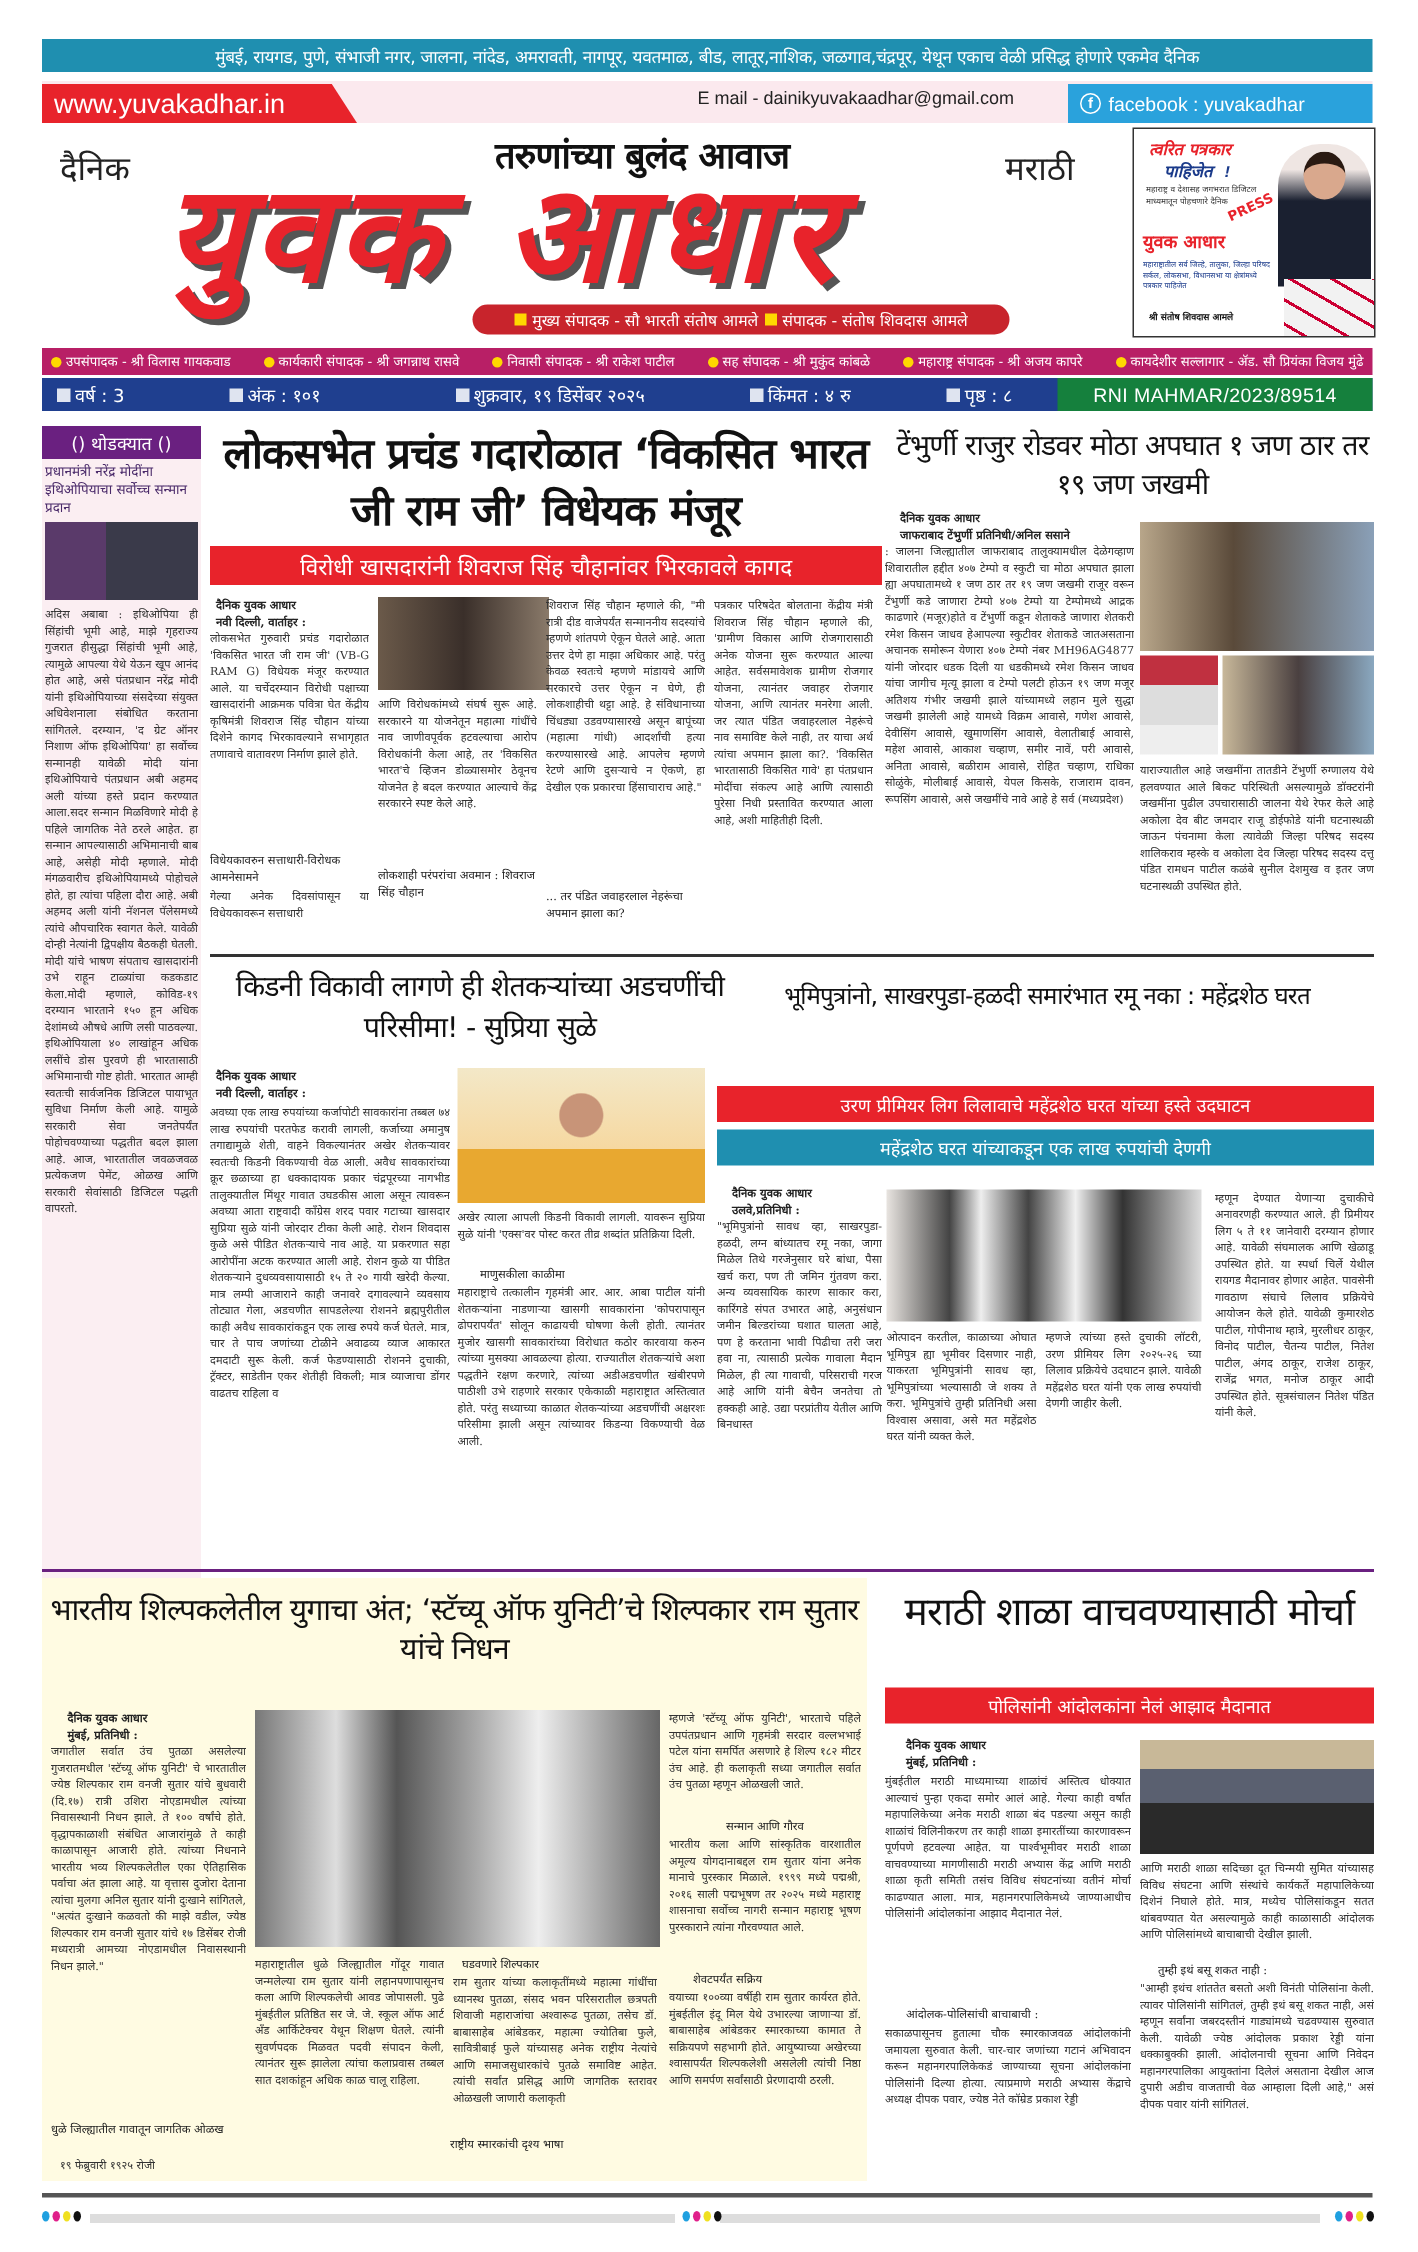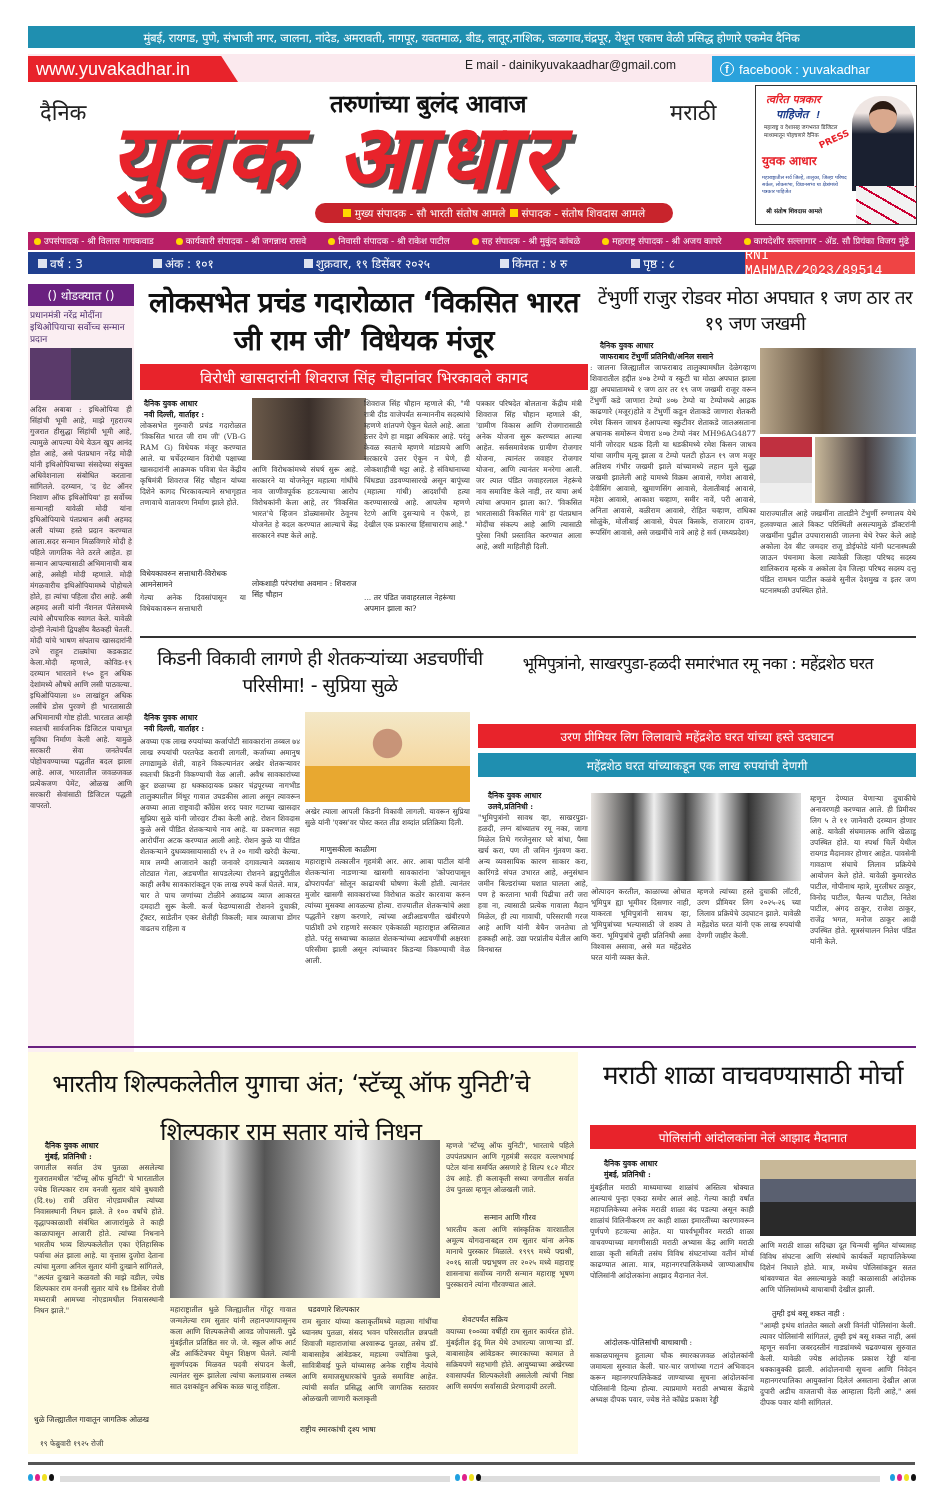--- a/index.html
+++ b/index.html
@@ -27,21 +27,21 @@
   .ad .l5{position:absolute;left:6px;top:88px;font-size:5px;color:#1a3a8a;width:90px;line-height:7px}
   .ad .l6{position:absolute;left:10px;top:121px;font-size:6px;color:#111;font-weight:bold}
   .ad .person{position:absolute;left:96px;top:10px;width:62px;height:95px;background:linear-gradient(#efe6e3 0,#efe6e3 18%,#1a2030 40%,#1a2030 100%);border-radius:28px 28px 0 0}
   .ad .face{position:absolute;left:113px;top:15px;width:28px;height:32px;background:#d9a88d;border-radius:50%;border-top:8px solid #2a1a12}
   .ad .papers{position:absolute;left:100px;top:100px;width:60px;height:38px;background:repeating-linear-gradient(30deg,#f2f2f2 0 6px,#c03 6px 8px,#f2f2f2 8px 14px)}
   .editband{left:28px;top:232px;width:887px;height:18px;background:#b81f66;color:#fff;font-family:"DejaVu Sans",sans-serif;font-size:8.8px;display:flex;align-items:center;justify-content:space-between;padding:0 6px;white-space:nowrap}
   .editband span::before{content:"";display:inline-block;width:7px;height:7px;border-radius:50%;background:#ffd800;margin-right:3px;vertical-align:middle}
   .infobar{left:28px;top:252px;width:887px;height:22px;background:#1f3f8f;color:#fff;font-family:"DejaVu Sans",sans-serif;font-size:12px;display:flex;}
   .infobar .it{display:flex;align-items:center;gap:3px}
   .infobar .it::before{content:"";display:inline-block;width:9px;height:9px;background:#dfe4f0}
-  .rni{margin-left:auto;background:#ef4444;height:22px;width:170px;display:flex;align-items:center;justify-content:center;font-family:Liberation Mono, monospace;font-size:13px;letter-spacing:0.3px}
+  .rni{margin-left:auto;background:#15803d;height:22px;width:210px;display:flex;align-items:center;justify-content:center;font-family:Liberation Sans, sans-serif;font-size:13px;letter-spacing:0.3px}
   .sidebar{left:28px;top:284px;width:106px;height:768px;background:#fbeef2}
   .sbhead{left:28px;top:284px;width:106px;height:22px;background:#6a2080;color:#fff;font-family:"DejaVu Sans",sans-serif;font-size:12px;display:flex;align-items:center;justify-content:center}
   .sbtitle{left:30px;top:309px;width:102px;font-size:9px;color:#4a2a6a;line-height:12px}
   .photo{background:#888}
   .body{font-size:7.4px;line-height:11px;color:#333;text-align:justify}
   .hd{font-family:"DejaVu Sans",sans-serif;font-weight:bold;color:#111;text-align:center;letter-spacing:-0.5px}
   .redbar{background:#e8232b;color:#fff;font-family:"DejaVu Sans",sans-serif;text-align:center;display:flex;align-items:center;justify-content:center}
   .bluebar{background:#1f8fb0;color:#fff;font-family:"DejaVu Sans",sans-serif;text-align:center;display:flex;align-items:center;justify-content:center}
   .bline{font-weight:bold;font-size:7.6px;color:#222;line-height:11px}
   .sub{font-weight:normal;font-size:7.6px;color:#222;line-height:11px}
@@ -160,21 +160,21 @@
 </div>
 <div class="abs body" style="left:478px;top:812px;width:110px;height:224px;overflow:hidden">"भूमिपुत्रांनो सावध व्हा, साखरपुडा-हळदी, लग्न बांध्यातच रमू नका, जागा मिळेल तिथे गरजेनुसार घरे बांधा, पैसा खर्च करा, पण ती जमिन गुंतवण करा. अन्य व्यवसायिक कारण साकार करा, कारिंगडे संपत उभारत आहे, अनुसंधान जमीन बिल्डरांच्या घशात घालता आहे, पण हे करताना भावी पिढीचा तरी जरा हवा ना, त्यासाठी प्रत्येक गावाला मैदान मिळेल, ही त्या गावाची, परिसराची गरज आहे आणि यांनी बेचैन जनतेचा तो हक्कही आहे. उद्या परप्रांतीय येतील आणि बिनधास्त</div>
 <div class="abs photo" style="left:591px;top:793px;width:210px;height:88px;background:linear-gradient(90deg,#e8e4e0,#444 20%,#eee 30%,#444 45%,#f0f0f0 60%,#333 75%,#ddd)"></div>
 <div class="abs body" style="left:591px;top:886px;width:100px;height:150px;overflow:hidden">ओत्पादन करतील, काळाच्या ओघात भूमिपुत्र ह्या भूमीवर दिसणार नाही, याकरता भूमिपुत्रांनी सावध व्हा, भूमिपुत्रांच्या भल्यासाठी जे शक्य ते करा. भूमिपुत्रांचे तुम्ही प्रतिनिधी असा विश्वास असावा, असे मत महेंद्रशेठ घरत यांनी व्यक्त केले.</div>
 <div class="abs body" style="left:697px;top:886px;width:104px;height:150px;overflow:hidden">म्हणजे त्यांच्या हस्ते दुचाकी लॉटरी, उरण प्रीमियर लिग २०२५-२६ च्या लिलाव प्रक्रियेचे उदघाटन झाले. यावेळी महेंद्रशेठ घरत यांनी एक लाख रुपयांची देणगी जाहीर केली.</div>
 <div class="abs body" style="left:810px;top:793px;width:106px;height:243px;overflow:hidden">म्हणून देण्यात येणाऱ्या दुचाकीचे अनावरणही करण्यात आले. ही प्रिमीयर लिग ५ ते ११ जानेवारी दरम्यान होणार आहे. यावेळी संघमालक आणि खेळाडू उपस्थित होते. या स्पर्धा चिर्ले येथील रायगड मैदानावर होणार आहेत. पावसेनी गावठाण संघाचे लिलाव प्रक्रियेचे आयोजन केले होते. यावेळी कुमारशेठ पाटील, गोपीनाथ म्हात्रे, मुरलीधर ठाकूर, विनोद पाटील, चैतन्य पाटील, नितेश पाटील, अंगद ठाकूर, राजेश ठाकूर, राजेंद्र भगत, मनोज ठाकूर आदी उपस्थित होते. सूत्रसंचालन नितेश पंडित यांनी केले.</div>
 
 <div class="abs hr" style="left:28px;top:1046px;width:888px;background:#6a2080"></div>
 
 <div class="abs cream" style="left:28px;top:1052px;width:550px;height:402px"></div>
-<div class="abs hd" style="left:18px;top:1060px;width:546px;font-size:24px;line-height:48px;font-weight:normal">भारतीय शिल्पकलेतील युगाचा अंत; ‘स्टॅच्यू ऑफ युनिटी’चे शिल्पकार राम सुतार यांचे निधन</div>
+<div class="abs hd" style="left:30px;top:1060px;width:546px;font-size:20px;line-height:26px;font-weight:normal">भारतीय शिल्पकलेतील युगाचा अंत; ‘स्टॅच्यू ऑफ युनिटी’चे शिल्पकार राम सुतार यांचे निधन</div>
 <div class="abs" style="left:45px;top:1140px;width:120px">
   <div class="bline">दैनिक युवक आधार</div>
   <div class="bline">मुंबई, प्रतिनिधी :</div>
 </div>
 <div class="abs body" style="left:34px;top:1162px;width:130px;height:262px;overflow:hidden">जगातील सर्वात उंच पुतळा असलेल्या गुजरातमधील 'स्टॅच्यू ऑफ युनिटी' चे भारतातील ज्येष्ठ शिल्पकार राम वनजी सुतार यांचे बुधवारी (दि.१७) रात्री उशिरा नोएडामधील त्यांच्या निवासस्थानी निधन झाले. ते १०० वर्षांचे होते. वृद्धापकाळाशी संबंधित आजारांमुळे ते काही काळापासून आजारी होते. त्यांच्या निधनाने भारतीय भव्य शिल्पकलेतील एका ऐतिहासिक पर्वाचा अंत झाला आहे. या वृत्तास दुजोरा देताना त्यांचा मुलगा अनिल सुतार यांनी दुःखाने सांगितले, "अत्यंत दुःखाने कळवतो की माझे वडील, ज्येष्ठ शिल्पकार राम वनजी सुतार यांचे १७ डिसेंबर रोजी मध्यरात्री आमच्या नोएडामधील निवासस्थानी निधन झाले."</div>
 <div class="abs sub" style="left:34px;top:1414px;width:130px">धुळे जिल्ह्यातील गावातून जागतिक ओळख</div>
 <div class="abs body" style="left:40px;top:1438px;width:126px;height:12px;overflow:hidden">१९ फेब्रुवारी १९२५ रोजी</div>
 <div class="abs photo" style="left:170px;top:1140px;width:270px;height:158px;background:linear-gradient(90deg,#777,#ddd 20%,#555 35%,#aaa 55%,#eee 70%,#666)"></div>
 <div class="abs body" style="left:170px;top:1304px;width:126px;height:120px;overflow:hidden">महाराष्ट्रातील धुळे जिल्ह्यातील गोंदूर गावात जन्मलेल्या राम सुतार यांनी लहानपणापासूनच कला आणि शिल्पकलेची आवड जोपासली. पुढे मुंबईतील प्रतिष्ठित सर जे. जे. स्कूल ऑफ आर्ट अँड आर्किटेक्चर येथून शिक्षण घेतले. त्यांनी सुवर्णपदक मिळवत पदवी संपादन केली, त्यानंतर सुरू झालेला त्यांचा कलाप्रवास तब्बल सात दशकांहून अधिक काळ चालू राहिला.</div>
 <div class="abs sub" style="left:300px;top:1424px;width:140px">राष्ट्रीय स्मारकांची दृश्य भाषा</div>

